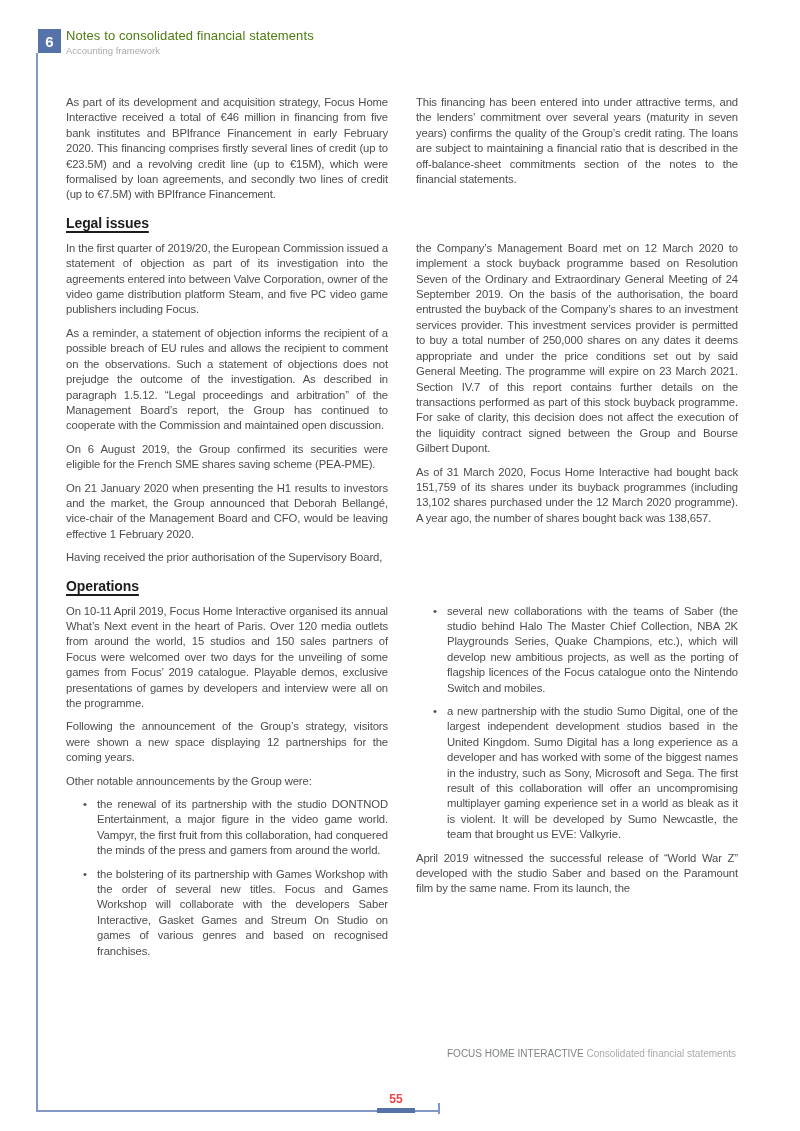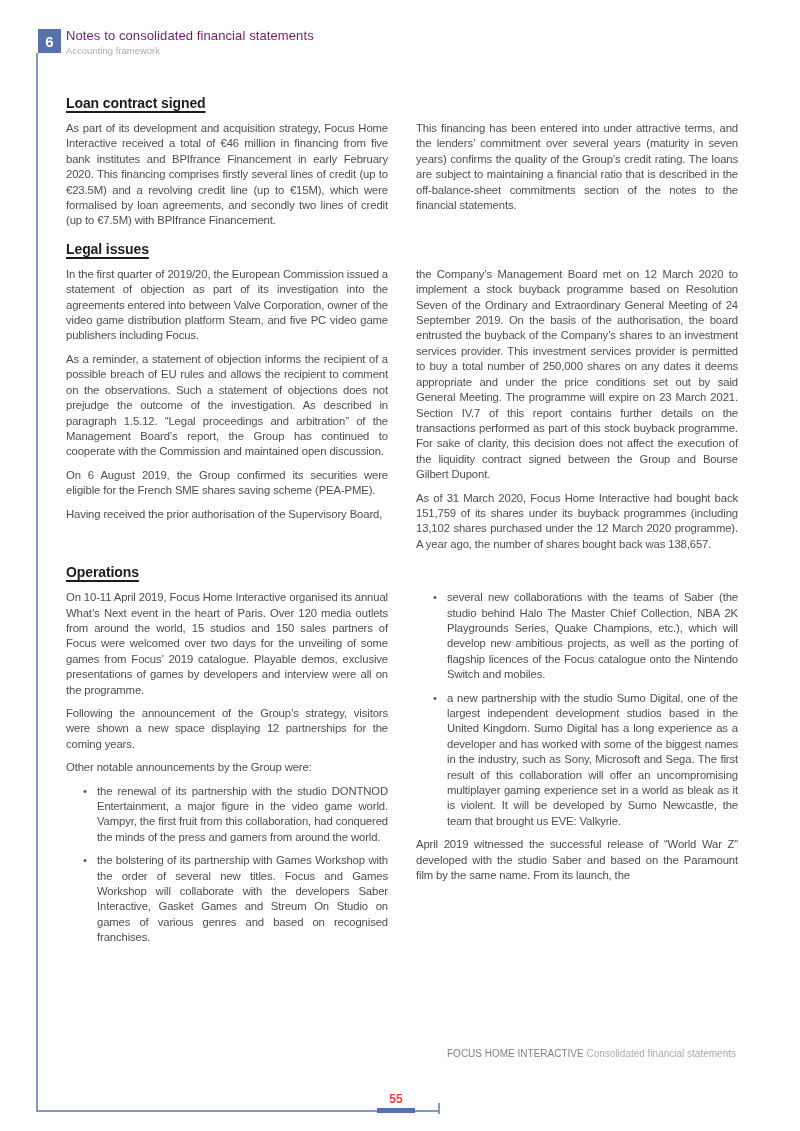--- a/index.html
+++ b/index.html
@@ -9,21 +9,21 @@
     font-family:"Liberation Sans", sans-serif;
     -webkit-font-smoothing:antialiased;
   }
   
   .chapter-badge {
     position:absolute; left:38px; top:29px; width:23px; height:24px;
     background:#5573a9; color:#ffffff; font-weight:bold; font-size:15px;
     display:flex; align-items:center; justify-content:center;
   }
   .header-block { position:absolute; left:66px; top:28px; }
-  .header-title { color:#701a75; font-size:13px; font-weight:500; letter-spacing:.1px; }
+  .header-title { color:#4d7c0f; font-size:13px; font-weight:500; letter-spacing:.1px; }
   .header-subtitle { color:#a9abad; font-size:9.5px; margin-top:2px; }
   .vline {
     position:absolute; left:36px; top:53px; width:2px; height:1059px;
     background:#8298c4;
   }
   
   .content { position:absolute; left:66px; top:95px; width:672px; }
   section { margin-bottom:12px; }
   .sec-heading {
     margin:0 0 10px 0; font-size:14px; font-weight:700; color:#1c1c1e;
@@ -64,38 +64,38 @@
   </div>
   <div class="header-block">
     <div class="header-title">Notes to consolidated financial statements</div>
     <div class="header-subtitle">Accounting framework</div>
   </div>
   <div class="vline"></div>
 
   <main class="content">
 
     <section>
-      <h2 class="sec-heading">Loan contract signed</h2>
       <div class="cols">
         <div class="col">
           <p>As part of its development and acquisition strategy, Focus Home Interactive received a total of €46 million in financing from five bank institutes and BPIfrance Financement in early February 2020. This financing comprises firstly several lines of credit (up to €23.5M) and a revolving credit line (up to €15M), which were formalised by loan agreements, and secondly two lines of credit (up to €7.5M) with BPIfrance Financement.</p>
         </div>
         <div class="col">
           <p>This financing has been entered into under attractive terms, and the lenders’ commitment over several years (maturity in seven years) confirms the quality of the Group’s credit rating. The loans are subject to maintaining a financial ratio that is described in the off-balance-sheet commitments section of the notes to the financial statements.</p>
         </div>
       </div>
     </section>
 
     <section>
       <h2 class="sec-heading">Legal issues</h2>
       <div class="cols">
         <div class="col">
           <p>In the first quarter of 2019/20, the European Commission issued a statement of objection as part of its investigation into the agreements entered into between Valve Corporation, owner of the video game distribution platform Steam, and five PC video game publishers including Focus.</p>
           <p>As a reminder, a statement of objection informs the recipient of a possible breach of EU rules and allows the recipient to comment on the observations. Such a statement of objections does not prejudge the outcome of the investigation. As described in paragraph 1.5.12. “Legal proceedings and arbitration” of the Management Board’s report, the Group has continued to cooperate with the Commission and maintained open discussion.</p>
           <p>On 6 August 2019, the Group confirmed its securities were eligible for the French SME shares saving scheme (PEA-PME).</p>
+          <p>On 21 January 2020 when presenting the H1 results to investors and the market, the Group announced that Deborah Bellangé, vice-chair of the Management Board and CFO, would be leaving effective 1 February 2020.</p>
           <p>Having received the prior authorisation of the Supervisory Board,</p>
         </div>
         <div class="col">
           <p>the Company’s Management Board met on 12 March 2020 to implement a stock buyback programme based on Resolution Seven of the Ordinary and Extraordinary General Meeting of 24 September 2019. On the basis of the authorisation, the board entrusted the buyback of the Company’s shares to an investment services provider. This investment services provider is permitted to buy a total number of 250,000 shares on any dates it deems appropriate and under the price conditions set out by said General Meeting. The programme will expire on 23 March 2021. Section IV.7 of this report contains further details on the transactions performed as part of this stock buyback programme. For sake of clarity, this decision does not affect the execution of the liquidity contract signed between the Group and Bourse Gilbert Dupont.</p>
           <p>As of 31 March 2020, Focus Home Interactive had bought back 151,759 of its shares under its buyback programmes (including 13,102 shares purchased under the 12 March 2020 programme). A year ago, the number of shares bought back was 138,657.</p>
         </div>
       </div>
     </section>
 
     <section>

